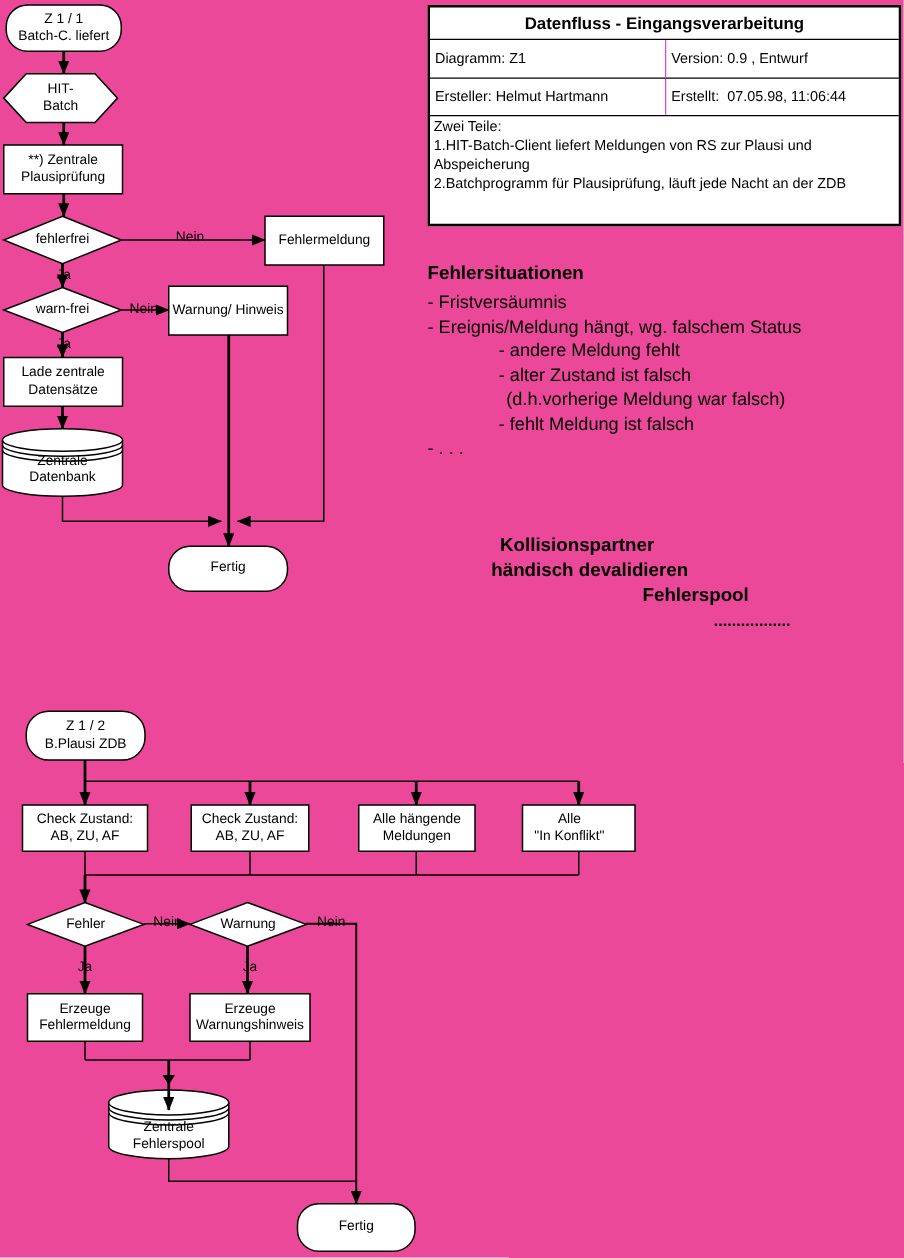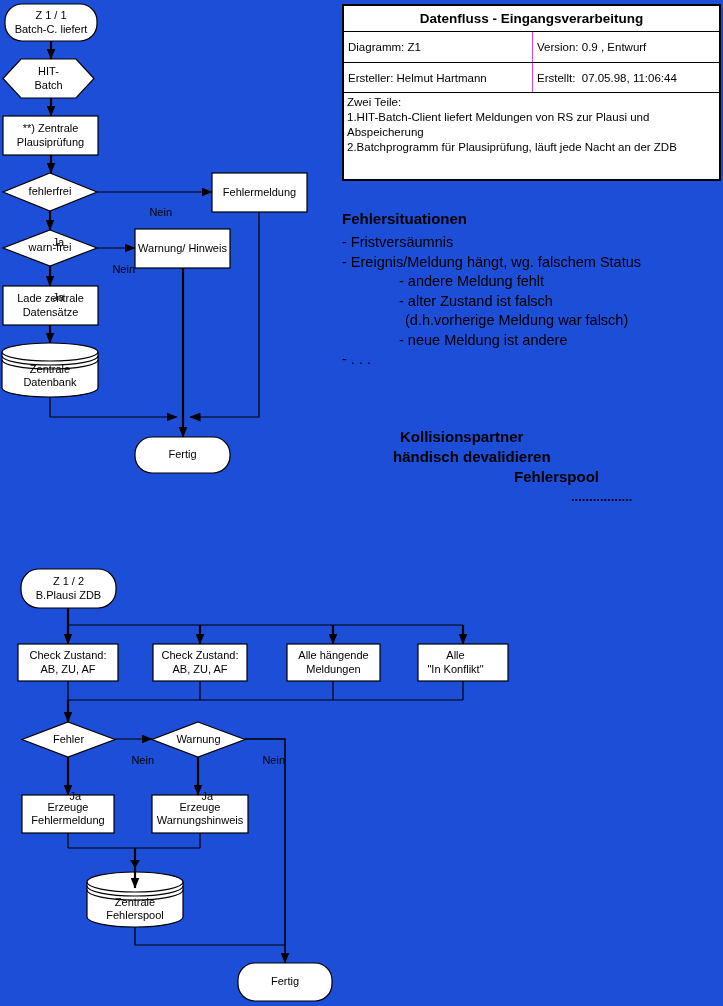--- a/index.html
+++ b/index.html
@@ -1,26 +1,26 @@
 <!DOCTYPE html>
 <html><head>
 <meta charset="utf-8">
 <style>
   html,body{margin:0;padding:0;background:#fff;}
-  .page{position:relative;width:723px;height:1006px;background:#1d4ed8;
+  .page{position:relative;width:723px;height:1006px;background:#ec4899;
         font-family:"Liberation Sans",sans-serif;color:#000;overflow:hidden;}
   svg.canvas{position:absolute;left:0;top:0;}
   .shape{fill:#ffffff;stroke:#000000;stroke-width:1.2;}
   .thin{stroke:#000000;stroke-width:1.2;fill:none;}
   .med{stroke:#000000;stroke-width:1.5;fill:none;}
   .thick{stroke:#000000;stroke-width:2.2;fill:none;}
   .arr{marker-end:url(#ah);}
   .node-label{position:absolute;display:flex;align-items:center;justify-content:center;
               text-align:center;font-size:11px;line-height:13.5px;white-space:pre-line;}
-  .edge-label{position:absolute;font-size:11px;line-height:12px;text-align:right;margin-top:22px;}
+  .edge-label{position:absolute;font-size:11px;line-height:12px;text-align:center;}
   
   .info-table{position:absolute;left:342px;top:4px;width:379px;height:177px;
               border:2px solid #000;box-sizing:border-box;background:#fff;}
   .tbl-title{height:25px;border-bottom:1px solid #000;font-weight:bold;font-size:13.5px;
              display:flex;align-items:center;justify-content:center;}
   .tbl-row{display:flex;border-bottom:1px solid #000;}
   .tbl-row .cell{font-size:11.5px;display:flex;align-items:center;padding-left:4px;
                  box-sizing:border-box;white-space:pre;}
   .r1 .cell{height:30px;}
   .r2 .cell{height:29px;}
@@ -177,21 +177,21 @@
 2.Batchprogramm für Plausiprüfung, läuft jede Nacht an der ZDB</div>
   </div>
 
   <div class="fs-block">
     <div class="fs-heading">Fehlersituationen</div>
     <div class="fs-line">- Fristversäumnis</div>
     <div class="fs-line">- Ereignis/Meldung hängt, wg. falschem Status</div>
     <div class="fs-line ind1">- andere Meldung fehlt</div>
     <div class="fs-line ind1">- alter Zustand ist falsch</div>
     <div class="fs-line ind1b">(d.h.vorherige Meldung war falsch)</div>
-    <div class="fs-line ind1">- neue Meldung ist andere</div>
+    <div class="fs-line ind1">- fehlt Meldung ist falsch</div>
     <div class="fs-line">- . . .</div>
   </div>
 
   <div class="fz-block">
     <div class="fz-line fz2">Kollisionspartner</div>
     <div class="fz-line fz3">händisch devalidieren</div>
     <div class="fz-line fz4">Fehlerspool</div>
     <div class="fz-dots">.................</div>
   </div>
 

